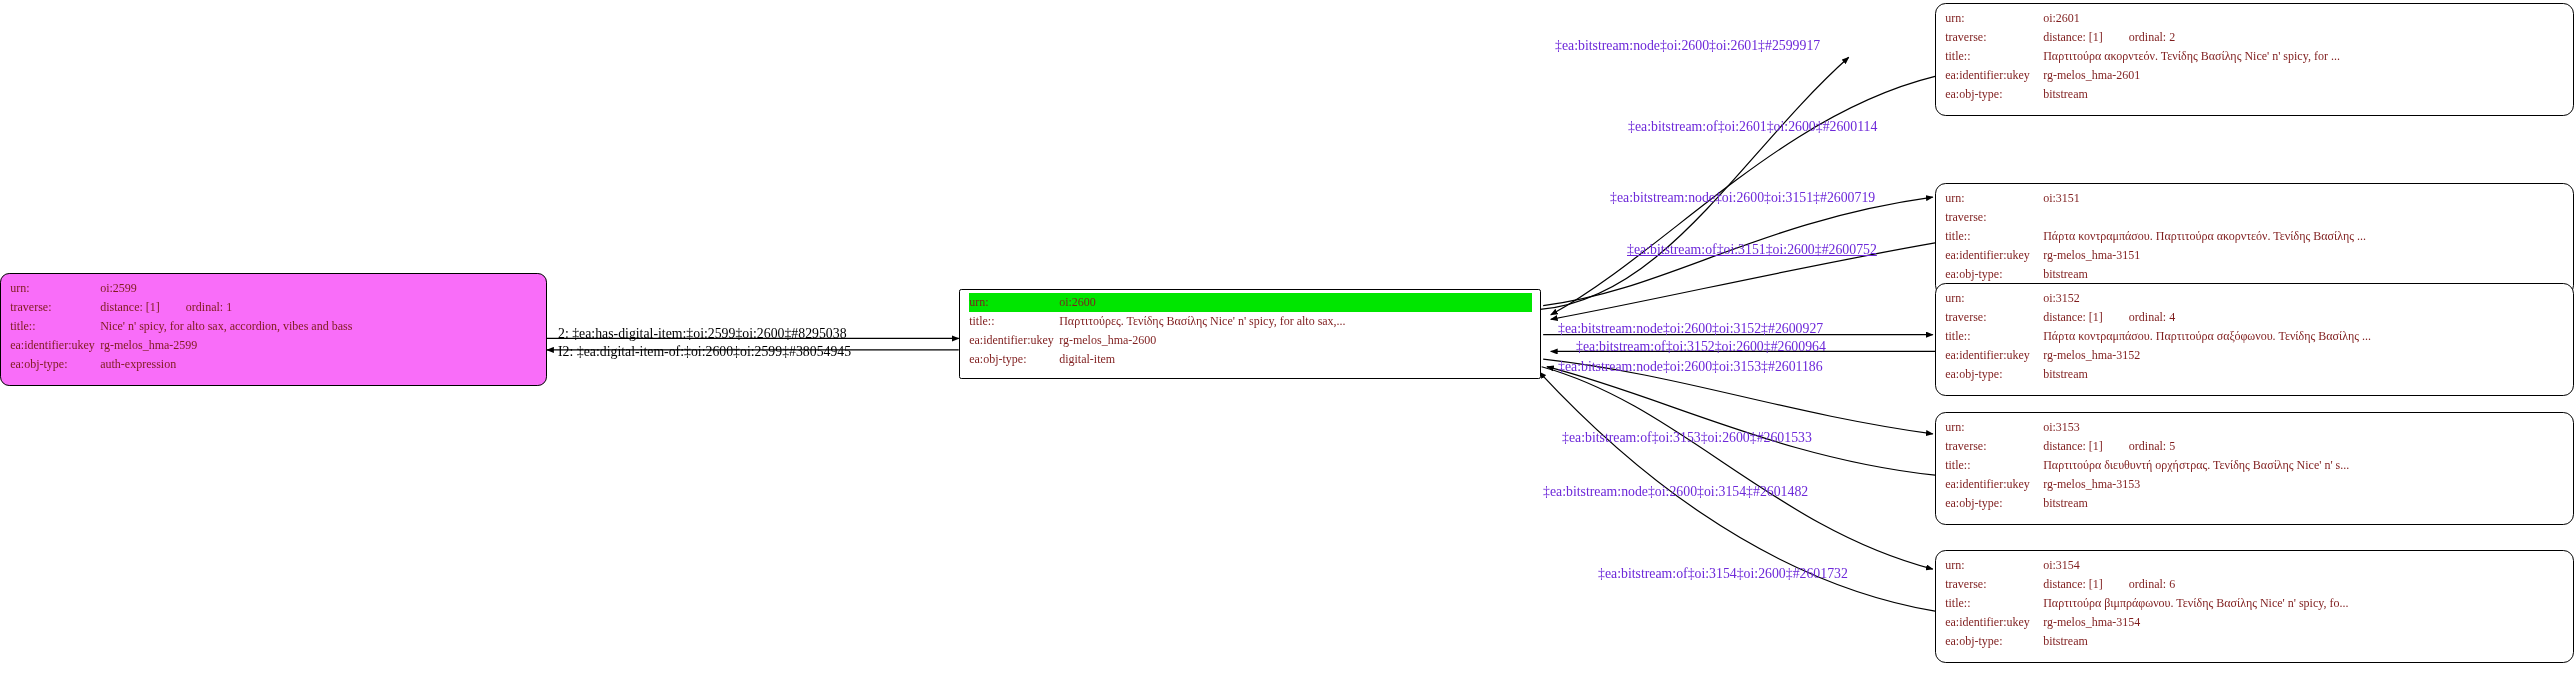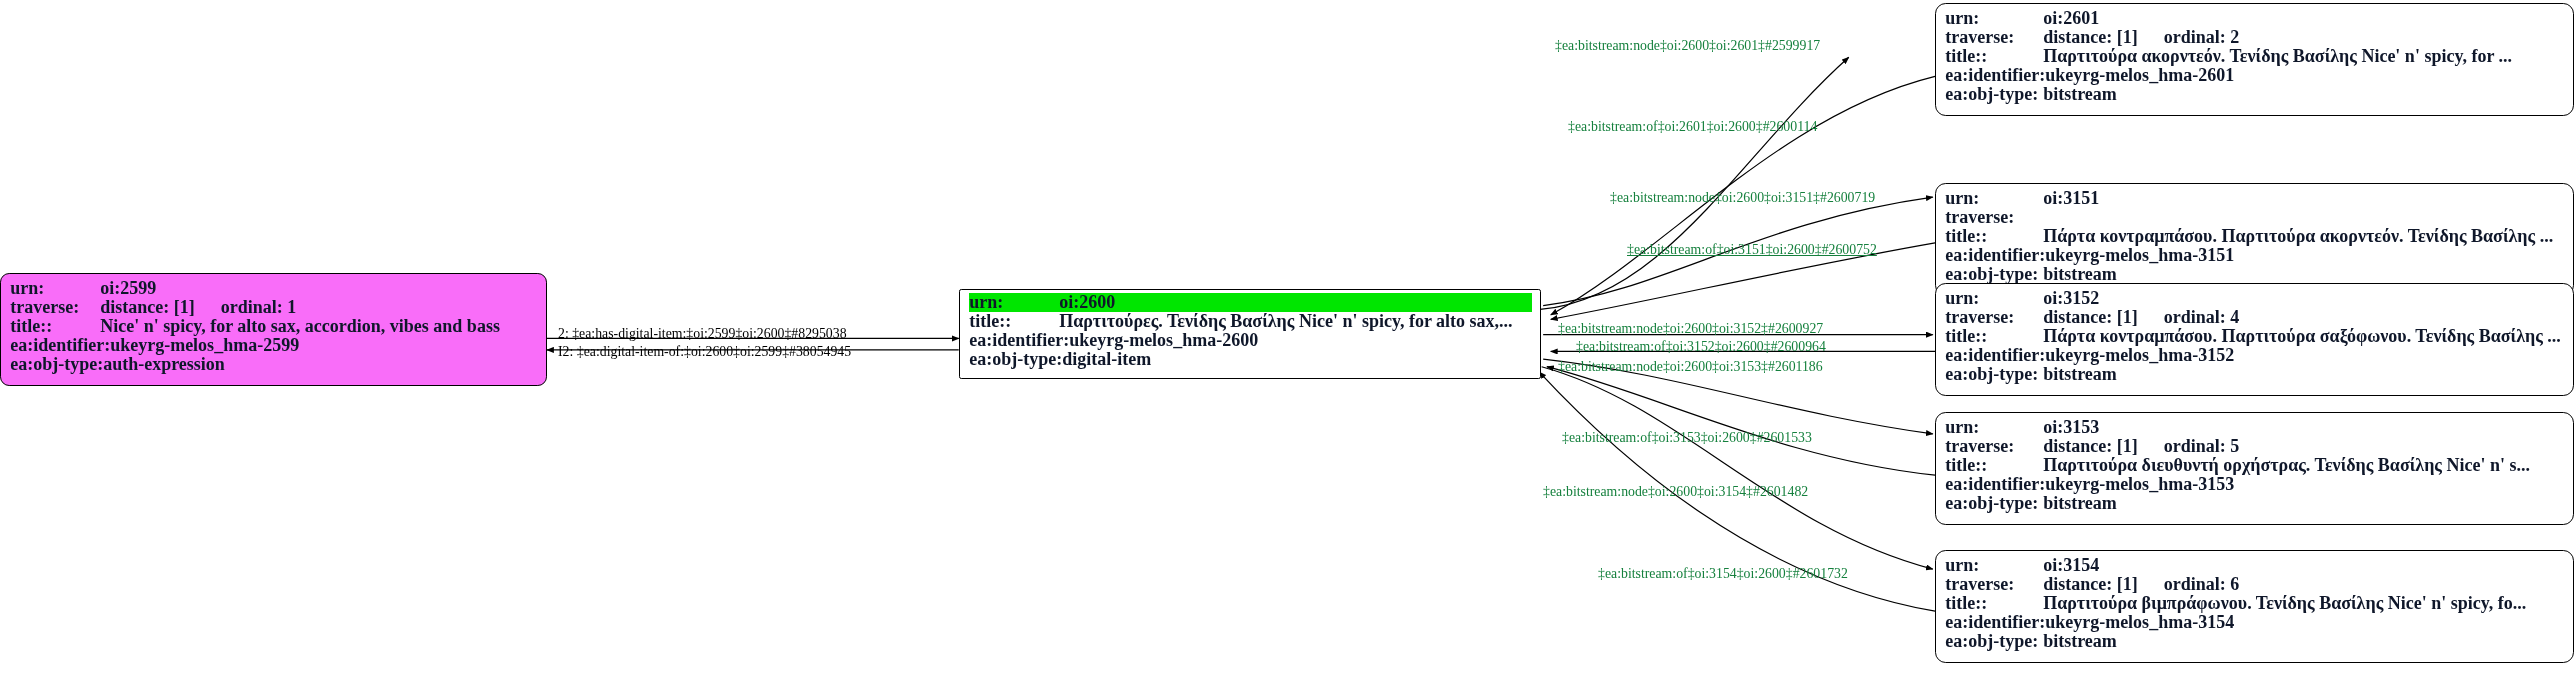--- a/index.html
+++ b/index.html
@@ -27,25 +27,24 @@
     height: 696px;
     pointer-events: none;
   }
   .node {
     position: absolute;
     box-sizing: border-box;
     border: 1.1px solid #000000;
     border-radius: 10.7px;
     background: #ffffff;
     padding: 4.6px 7.6px 4.6px 9.2px;
-    font-size: 18px;
+    font-size: 12px;
     line-height: 19px;
-    color: #0f172a;
+    color: #7f1d1d;
     overflow: hidden;
-    font-weight: bold;
   }
   .node.magenta {
     background: #f96df9;
     border-color: #000000;
   }
   .node.center {
     border-radius: 2.3px;
     padding: 0;
   }
   .node.center .rows {
@@ -73,21 +72,21 @@
   .sub {
     display: inline-block;
   }
   .ord {
     padding-left: 26px;
   }
   .edge-label {
     position: absolute;
     font-size: 13.8px;
     line-height: 17px;
-    color: #15803d;
+    color: #6d28d9;
     white-space: nowrap;
     background: transparent;
   }
   .footer {
     position: absolute;
     font-size: 14.5px;
     color: #000000;
     white-space: nowrap;
     margin-top: 28px;
   }
@@ -299,21 +298,21 @@
       <span class="val">bitstream</span>
     </div>
   </div>
 
   <div class="dbl-label" style="left:558px; top:325px;">
     <div>2: ‡ea:has-digital-item:‡oi:2599‡oi:2600‡#8295038</div>
     <div>I2: ‡ea:digital-item-of:‡oi:2600‡oi:2599‡#38054945</div>
   </div>
 
   <div class="edge-label" style="left:1555px; top:37px;">‡ea:bitstream:node‡oi:2600‡oi:2601‡#2599917</div>
-  <div class="edge-label" style="left:1568px; top:118px;">‡ea:bitstream:of‡oi:2601‡oi:2600‡#2600114</div>
+  <div class="edge-label" style="left:1628px; top:118px;">‡ea:bitstream:of‡oi:2601‡oi:2600‡#2600114</div>
 
   <div class="edge-label" style="left:1610px; top:189px;">‡ea:bitstream:node‡oi:2600‡oi:3151‡#2600719</div>
   <div class="edge-label" style="left:1627px; top:241px;text-decoration:underline;">‡ea:bitstream:of‡oi:3151‡oi:2600‡#2600752</div>
 
   <div class="edge-label" style="left:1558px; top:320px;text-align:center;">‡ea:bitstream:node‡oi:2600‡oi:3152‡#2600927</div>
   <div class="edge-label" style="left:1576px; top:338px;">‡ea:bitstream:of‡oi:3152‡oi:2600‡#2600964</div>
 
   <div class="edge-label" style="left:1558px; top:358px;">‡ea:bitstream:node‡oi:2600‡oi:3153‡#2601186</div>
   <div class="edge-label" style="left:1562px; top:429px;">‡ea:bitstream:of‡oi:3153‡oi:2600‡#2601533</div>
 

